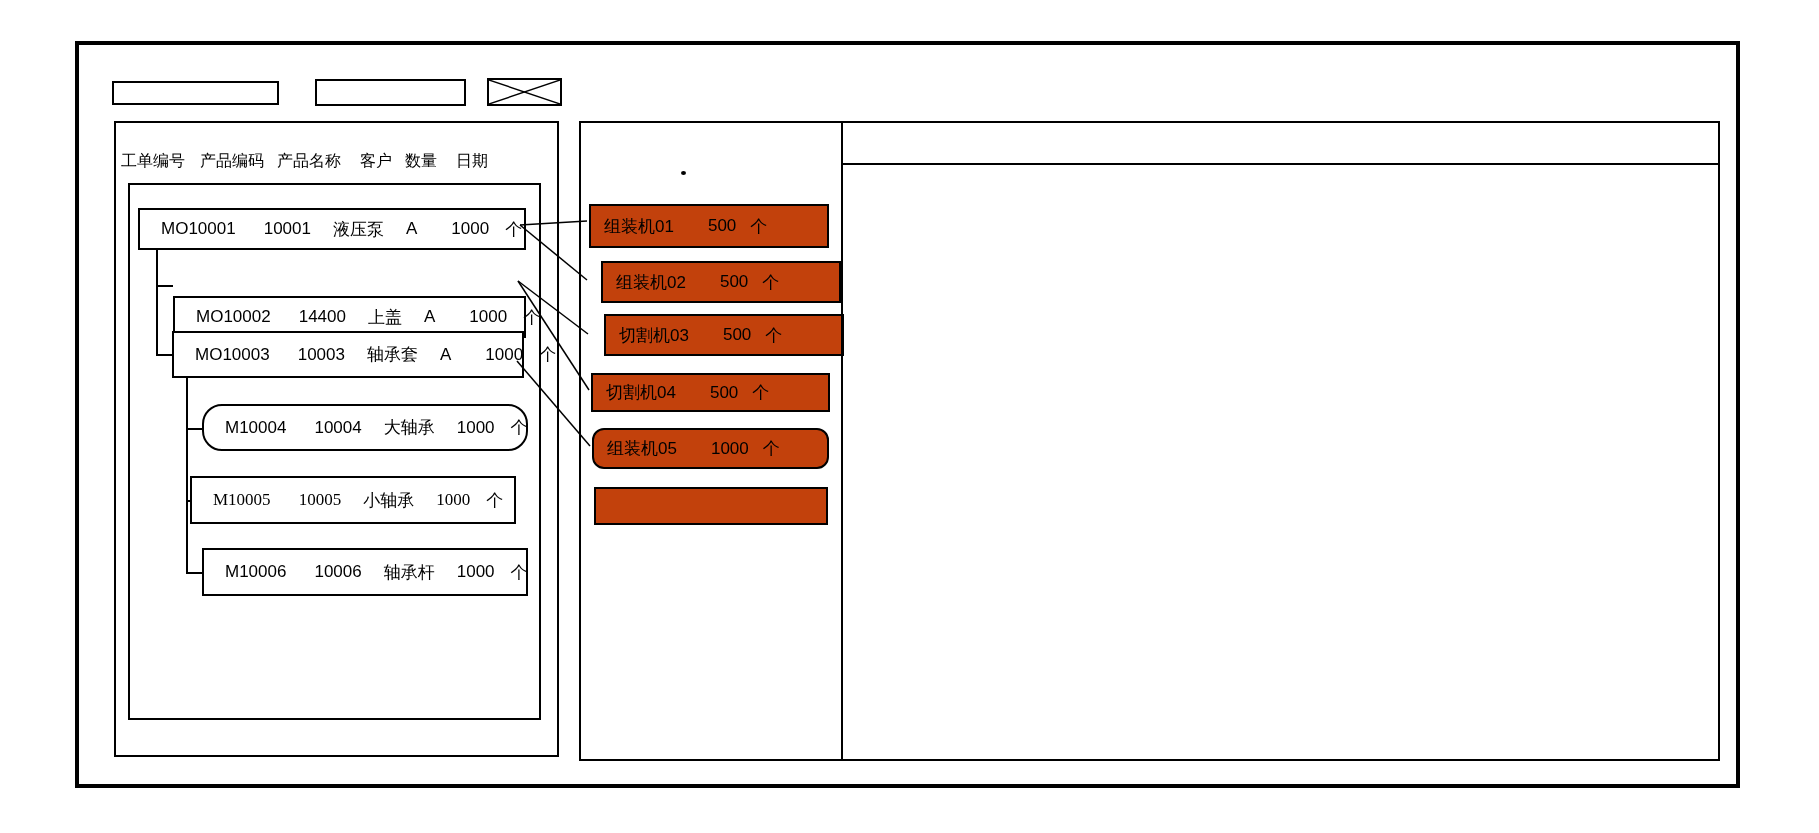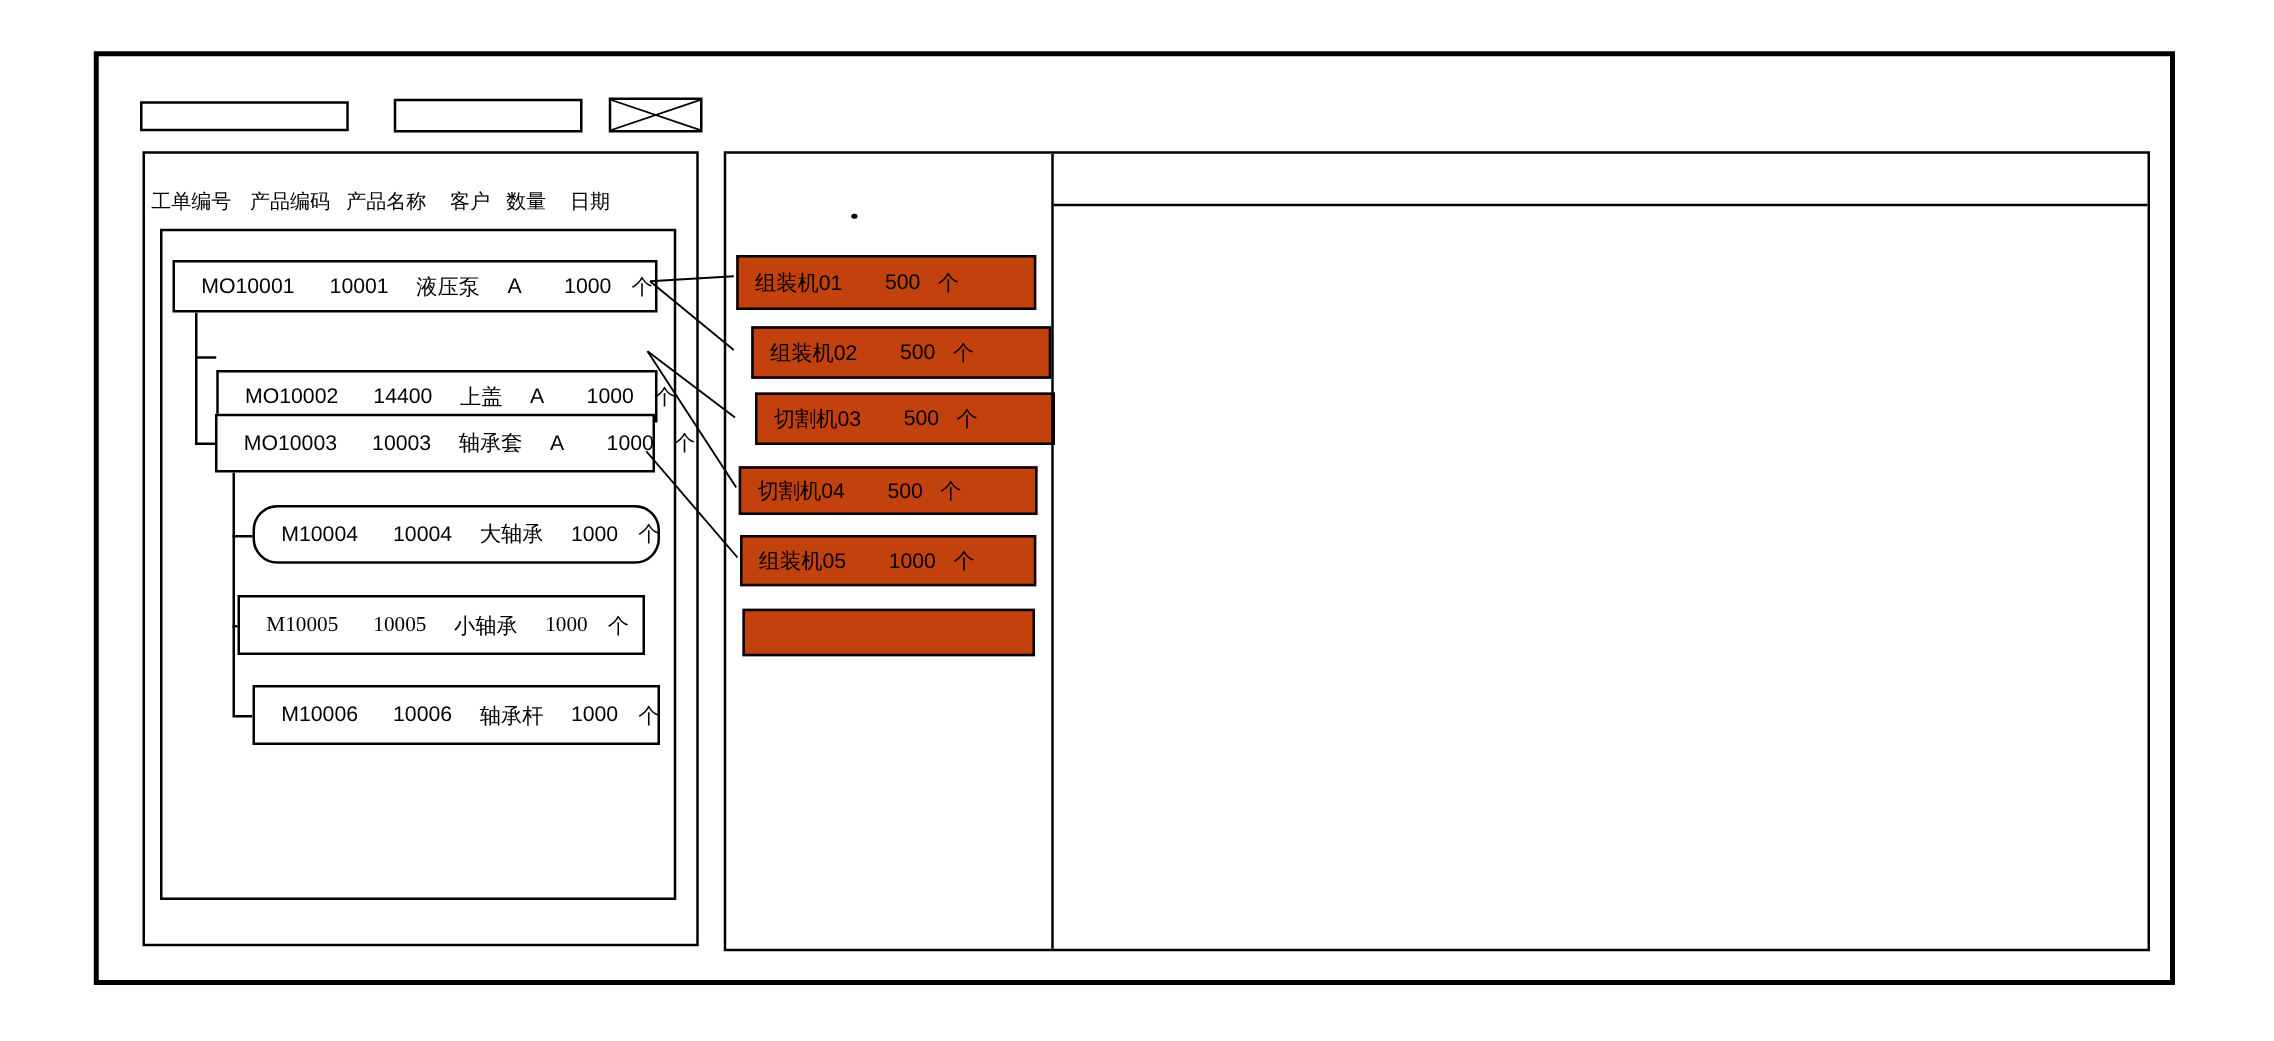--- a/index.html
+++ b/index.html
@@ -139,21 +139,21 @@
     <div class="abs wc-box" style="left:9px;top:191px;width:240px;height:42px;margin-left:14px;">
       <span class="cell w-name">切割机03</span>
       <span class="cell w-qty">500</span>
       <span class="cell">个</span>
     </div>
     <div class="abs wc-box" style="left:10px;top:250px;width:239px;height:39px;">
       <span class="cell w-name">切割机04</span>
       <span class="cell w-qty">500</span>
       <span class="cell">个</span>
     </div>
-    <div class="abs wc-box" style="left:11px;top:305px;width:237px;height:41px;">
+    <div class="abs wc-box" style="left:11px;top:305px;width:237px;height:41px;border-radius:12px;">
       <span class="cell w-name">组装机05</span>
       <span class="cell w-qty">1000</span>
       <span class="cell">个</span>
     </div>
     <div class="abs wc-box" style="left:13px;top:364px;width:234px;height:38px;">
       
       
       
     </div>
 

